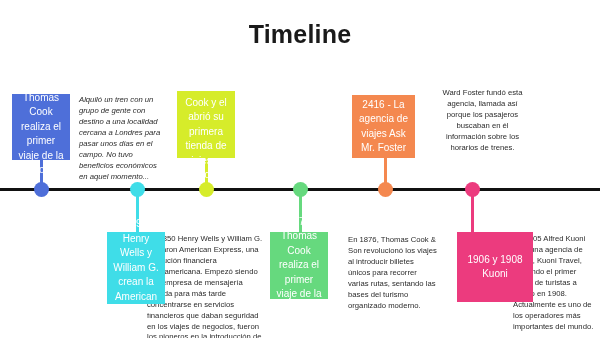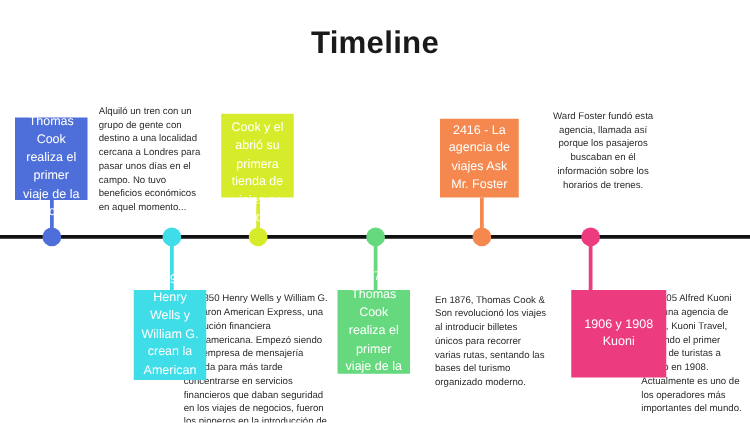--- a/index.html
+++ b/index.html
@@ -78,21 +78,21 @@
 
 <div id="canvas">
 
   <div id="page-title">Timeline</div>
 
   <div id="timeline-axis"></div>
 
   <div class="tl-stem" style="left:40px; top:160px; height:28px; background:#4e6fd9;"></div>
   <div class="tl-dot" style="left:34px; background:#4e6fd9;"></div>
   <div class="tl-card" style="left:12px; top:94px; width:58px; height:66px; background:#4e6fd9;">1841 Thomas Cook realiza el primer viaje de la historia.</div>
-  <div class="tl-desc" style="left:79px; top:84px; width:85px;">Alquiló un tren con un grupo de gente con destino a una localidad cercana a Londres para pasar unos días en el campo. No tuvo beneficios económicos en aquel momento...</div>
+  <div class="tl-desc" style="left:79px; top:95px; width:85px;font-style:italic;">Alquiló un tren con un grupo de gente con destino a una localidad cercana a Londres para pasar unos días en el campo. No tuvo beneficios económicos en aquel momento...</div>
 
   <div class="tl-stem" style="left:136px; top:190px; height:42px; background:#3fdde8;"></div>
   <div class="tl-dot" style="left:130px; background:#3fdde8;"></div>
   <div class="tl-card" style="left:107px; top:232px; width:58px; height:72px; background:#3fdde8;">2790 Henry Wells y William G. crean la American Express.</div>
   <div class="tl-desc" style="left:147px; top:234px; width:118px;">En 1850 Henry Wells y William G. fundaron American Express, una institución financiera norteamericana. Empezó siendo una empresa de mensajería privada para más tarde concentrarse en servicios financieros que daban seguridad en los viajes de negocios, fueron los pioneros en la introducción de cheques de viaje.</div>
 
   <div class="tl-stem" style="left:205px; top:158px; height:30px; background:#d6ec2a;"></div>
   <div class="tl-dot" style="left:199px; background:#d6ec2a;"></div>
   <div class="tl-card" style="left:177px; top:91px; width:58px; height:67px; background:#d6ec2a;">1865 Thomas Cook y el abrió su primera tienda de viajes en Londres</div>
 

